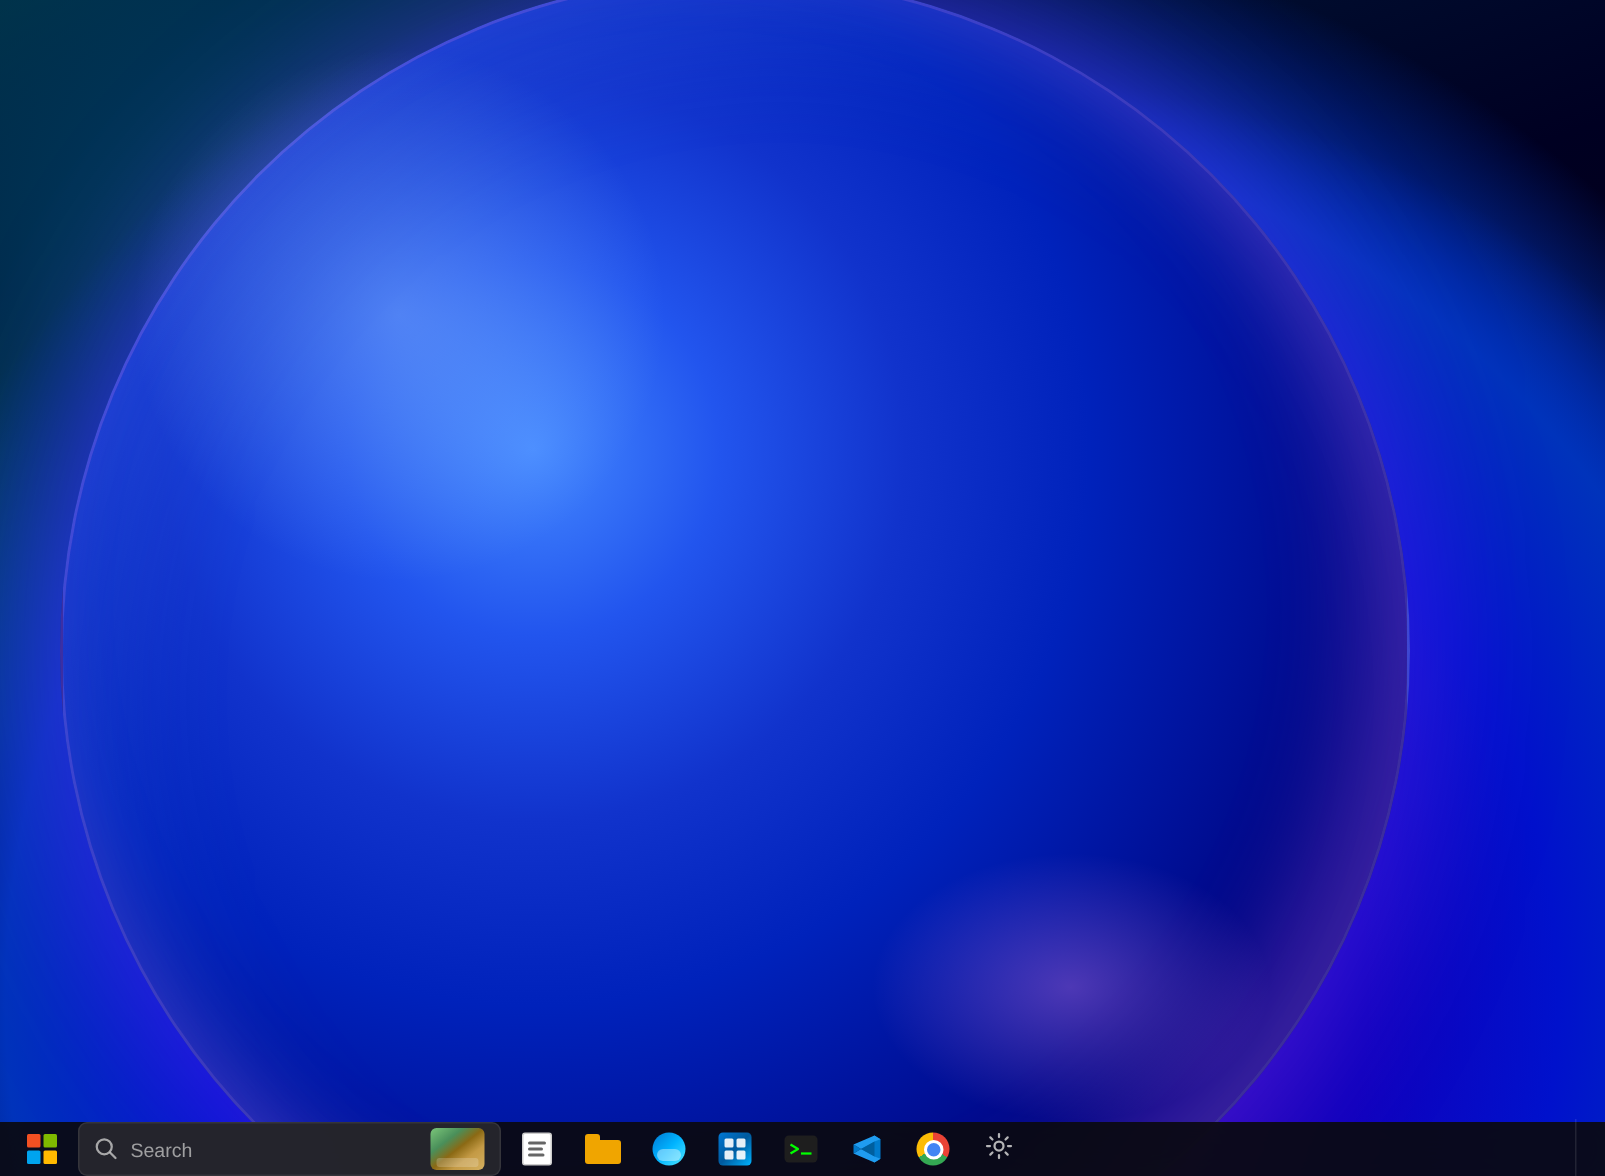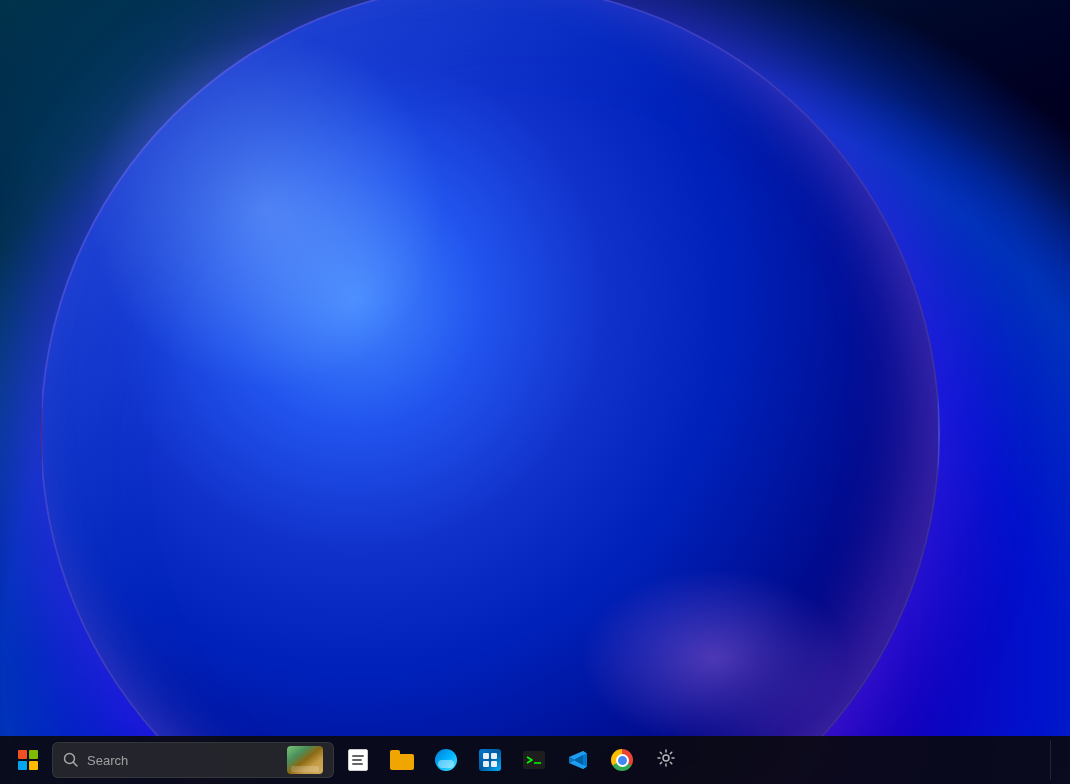--- a/index.html
+++ b/index.html
@@ -72,21 +72,21 @@
       border-radius: 50%;
       background: radial-gradient(ellipse, rgba(255, 150, 255, 0.3) 0%, transparent 70%);
     }
 
     
     #taskbar {
       position: absolute;
       bottom: 0;
       left: 0;
       width: 100%;
-      height: 48px;
+      height: 36px;
       background: rgba(10, 10, 15, 0.92);
       backdrop-filter: blur(20px);
       display: flex;
       align-items: center;
       padding: 0 8px;
       gap: 4px;
       z-index: 100;
     }
 
     #start-button {

